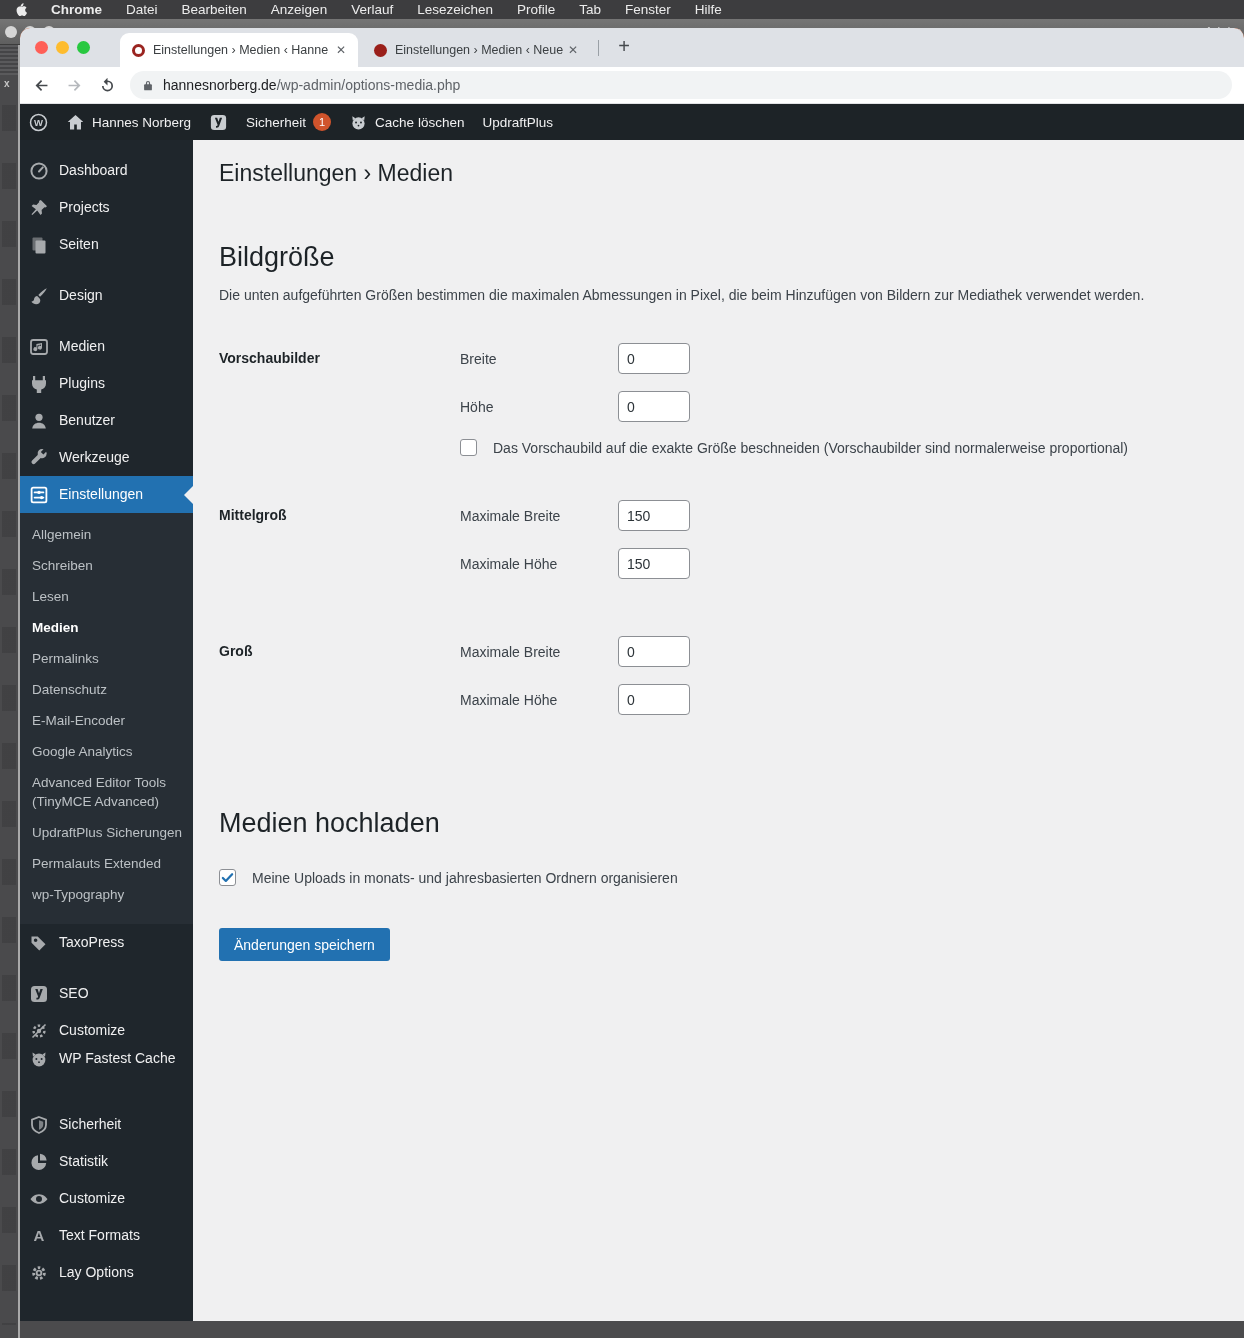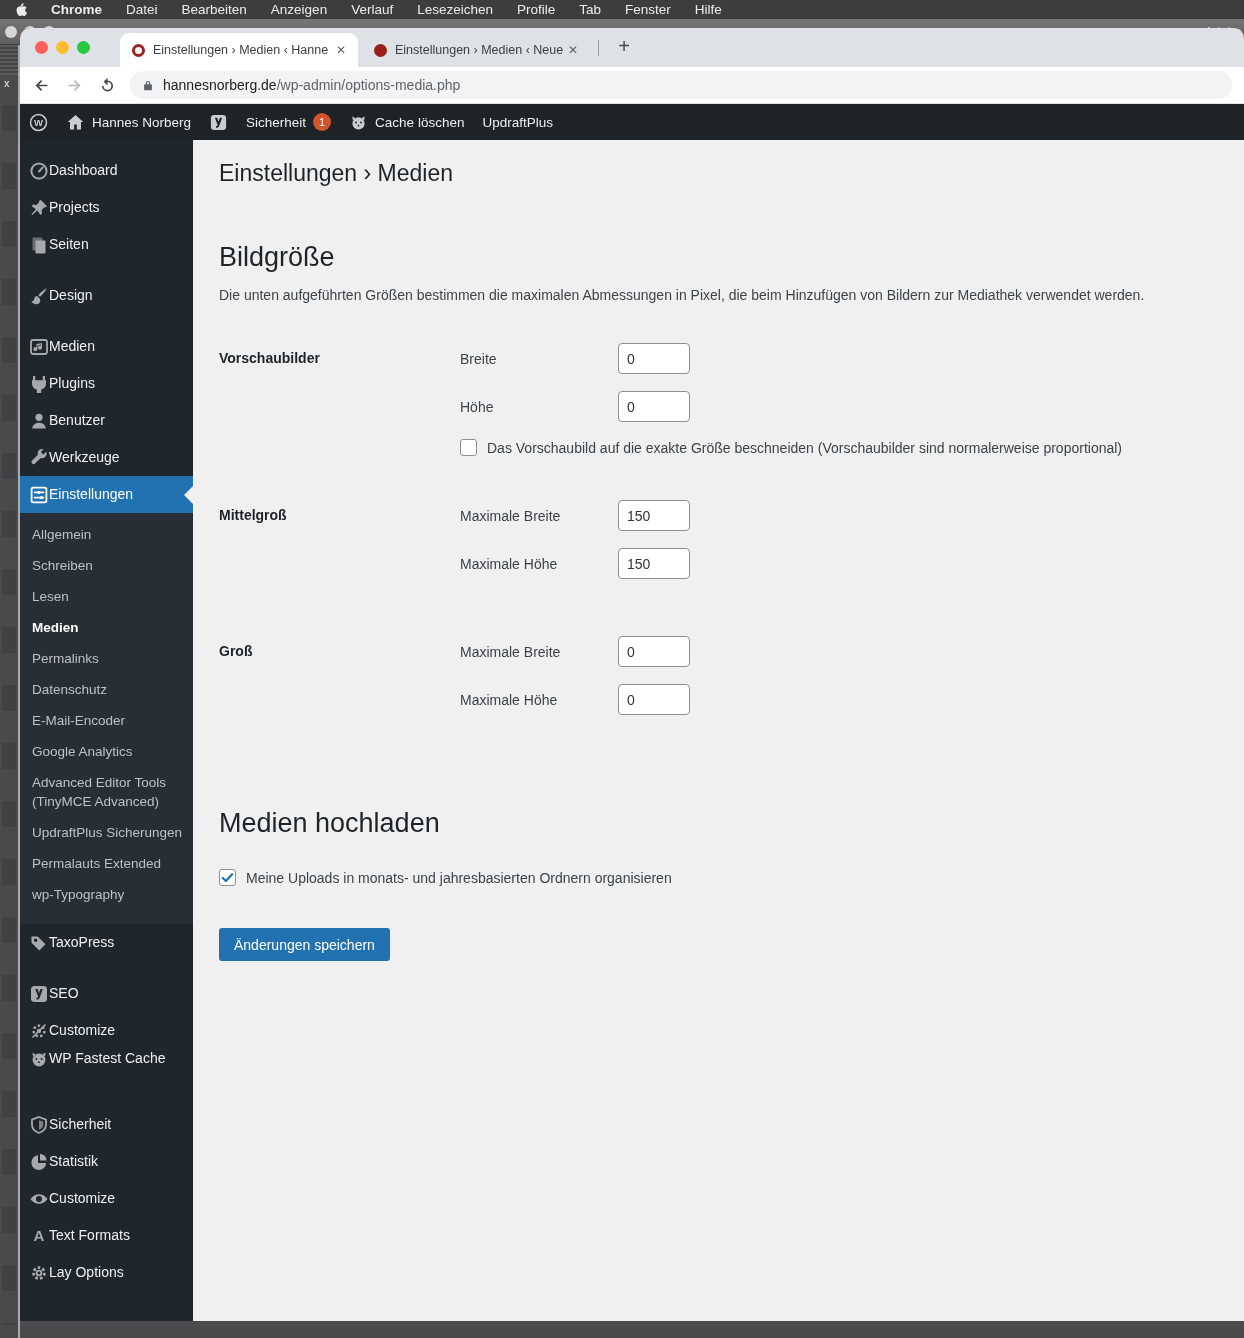--- a/index.html
+++ b/index.html
@@ -63,21 +63,21 @@
   
   .adminbar { height:36px; background:#1d2327; display:flex; align-items:center; color:#f0f0f1; font-size:13.5px; }
   .ab-item { display:flex; align-items:center; gap:7px; padding:0 9px; height:100%; }
   .ab-item svg { width:19px; height:19px; fill:#c9cdd1; }
   .ab-badge { background:#d0542c; color:#fff; min-width:18px; height:18px; border-radius:9px;
               display:flex; align-items:center; justify-content:center; font-size:11px; padding:0 5px; }
 
   
   .wpbody { display:flex; height:1200px; }
   .sidebar { width:173px; background:#1f262c; color:#f0f0f1; flex:0 0 auto; padding-top:12px; font-size:14px; }
-  .m-item { position:relative; display:flex; align-items:center; height:37px; padding-left:9px; }
+  .m-item { position:relative; display:flex; align-items:center; height:37px; padding-left:9px; gap:10px; }
   .m-item .mi-ic { width:20px; height:20px; color:#a7aaad; flex:0 0 auto; display:flex; align-items:center; justify-content:center; }
   .m-item .mi-ic svg { width:20px; height:20px; fill:currentColor; }
   .m-item.multi { height:57px; align-items:flex-start; }
   .m-item .lbl { line-height:19px; }
   .m-item.active { background:#2271b1; color:#fff; }
   .m-item.active .mi-ic { color:#fff; }
   .m-item.active .arrow { position:absolute; right:0; top:50%; margin-top:-9px; width:0; height:0;
                           border-top:9px solid transparent; border-bottom:9px solid transparent; border-right:9px solid #f0f0f1; }
   .sep { height:14px; }
   .submenu { background:#272e35; padding:6px 0 14px; }
@@ -91,21 +91,21 @@
   h2.sect { font-size:27px; font-weight:400; color:#1d2327; }
   .sect1 { margin-top:55px; }
   .desc { margin-top:14px; color:#3c434a; }
   .formtable { margin-top:40px; }
   .form-row { display:flex; }
   .row-label { width:241px; flex:0 0 auto; font-weight:bold; color:#1d2327; padding-top:7px; }
   .field-line { display:flex; align-items:center; height:31px; margin-bottom:17px; }
   .field-line .flabel { width:158px; flex:0 0 auto; }
   .numinput { width:72px; height:31px; border:1px solid #8c8f94; border-radius:4px; padding:0 8px;
               font-size:14px; font-family:"Liberation Sans", sans-serif; color:#2c3338; background:#fff; }
-  .cb-line { display:flex; align-items:center; gap:10px; margin-top:12px; }
+  .cb-line { display:flex; align-items:center; gap:16px; margin-top:12px; }
   .checkbox { width:17px; height:17px; border:1px solid #8c8f94; border-radius:3px; background:#fff;
               flex:0 0 auto; display:flex; align-items:center; justify-content:center; }
   .checkbox svg { width:13px; height:13px; }
   .mb44 { margin-bottom:44px; } .mb56 { margin-bottom:40px; }
   .sect2 { margin-top:76px; }
   .uploads-cb { margin-top:30px; }
   .savebtn { margin-top:42px; display:inline-block; background:#2271b1; color:#fff; border:none; border-radius:3px;
              height:33px; padding:0 15px; font-size:14px; font-family:"Liberation Sans", sans-serif; font-weight:400; }
 </style>
 </head>

